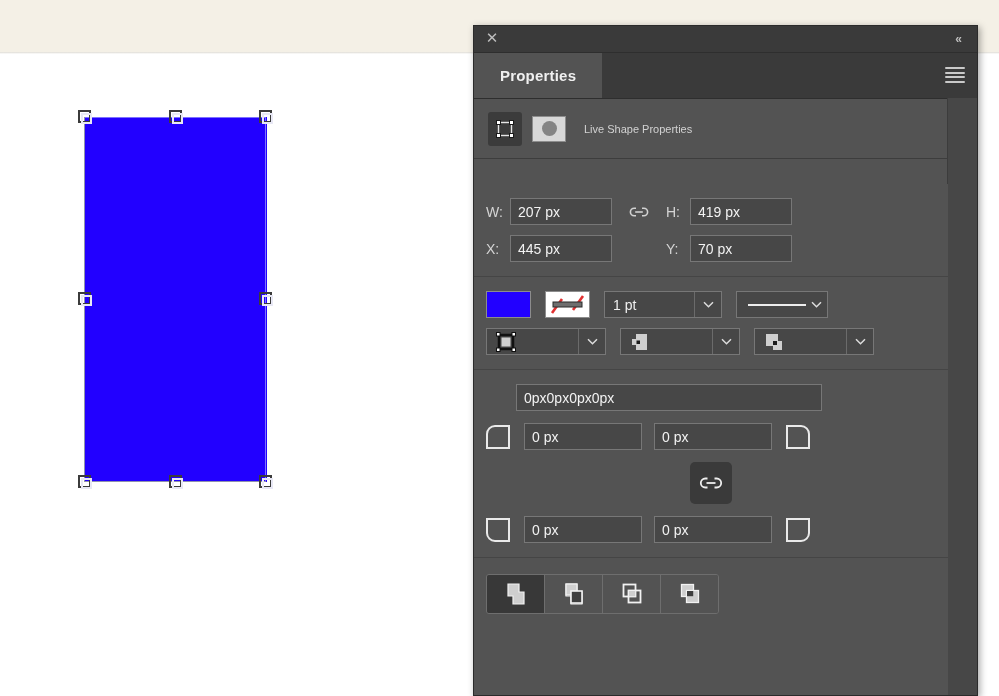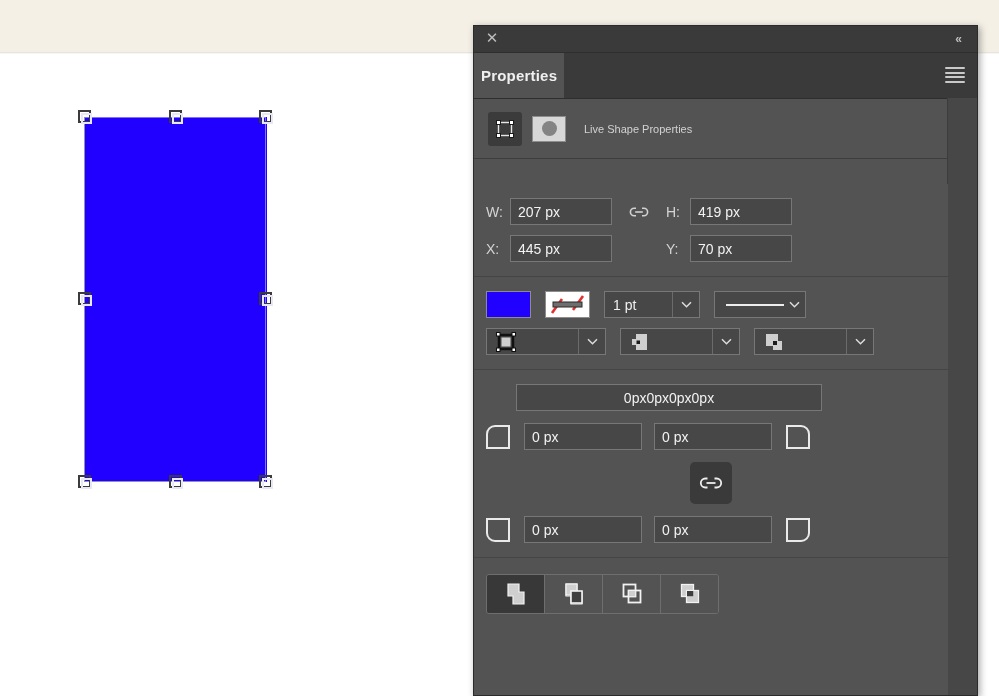--- a/index.html
+++ b/index.html
@@ -96,21 +96,21 @@
   }
 
   .panel-tabbar {
     position: relative;
     height: 45px;
     background: #3a3a3a;
     border-bottom: 1px solid #2e2e2e;
   }
   .tab {
     position: absolute; left: 0; top: 0;
-    height: 45px; padding: 0 7px;
+    height: 45px; padding: 0 26px;
     display: flex; align-items: center;
     background: #535353;
     color: #f0f0f0;
     font-size: 15px; font-weight: 700;
     letter-spacing: .2px;
   }
   .panel-menu-icon {
     position: absolute; right: 12px; top: 14px;
     width: 20px; height: 16px;
     display: flex; flex-direction: column; justify-content: space-between;
@@ -230,32 +230,32 @@
     font-size: 14px; color: #f0f0f0;
     display: flex; align-items: center;
   }
   .combo .caret {
     width: 26px; height: 100%;
     display: flex; align-items: center; justify-content: center;
     border-left: 1px solid #6b6b6b;
     color: #d8d8d8;
   }
   .combo.nosplit .caret { border-left: none; }
-  .w-weight { width: 96px; margin-left: 14px; }
+  .w-weight { width: 118px; margin-left: 14px; }
   .w-dash { width: 92px; margin-left: 14px; }
   .w-third { width: 120px; }
   .gap14 { margin-left: 14px; }
 
   .stroke-preview-line {
     width: 58px; height: 2px; background: #ededed; margin-left: 3px;
   }
 
   
   .radius-main {
-    width: 306px; height: 27px; margin-left: 30px; text-align: center;
+    width: 306px; height: 27px; margin-left: 30px;
   }
   .radius-row {
     display: flex; align-items: center;
     padding: 0 12px;
     margin-top: 12px;
   }
   .corner-icon {
     width: 24px; height: 24px; box-sizing: border-box;
     border: 2px solid #eaeaea;
   }

